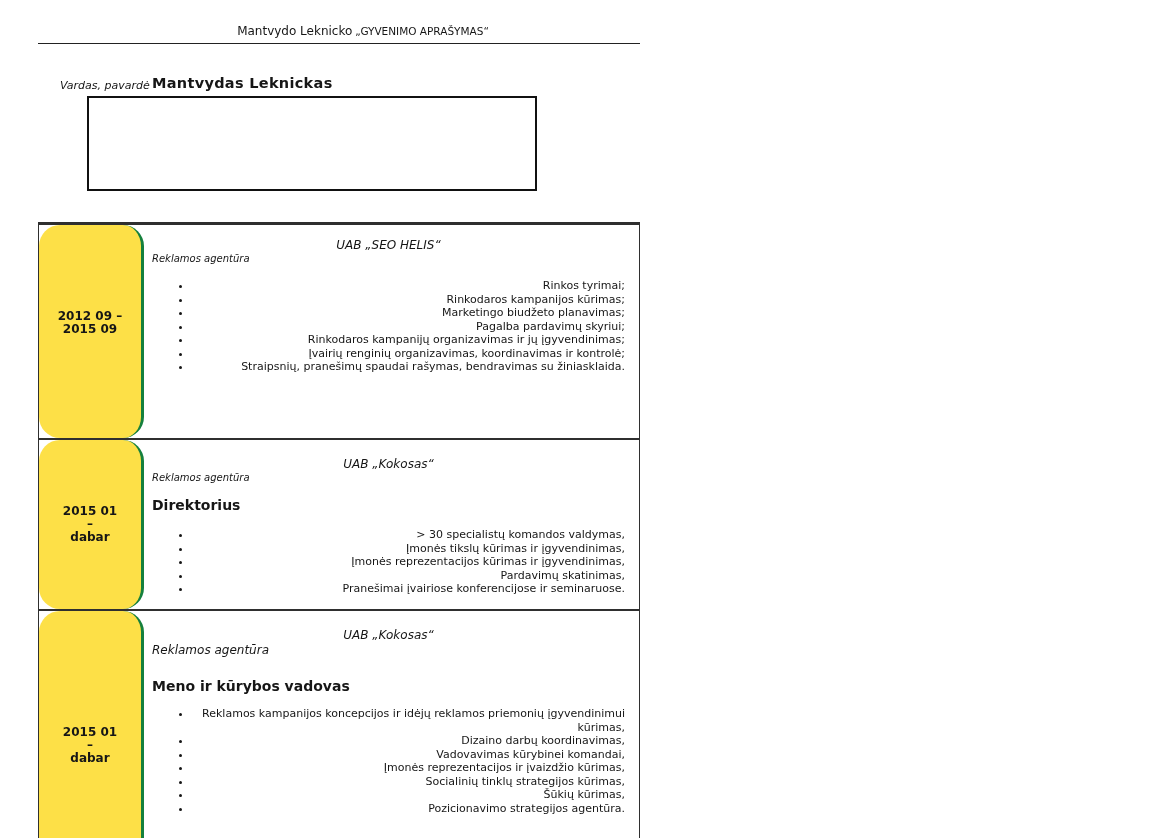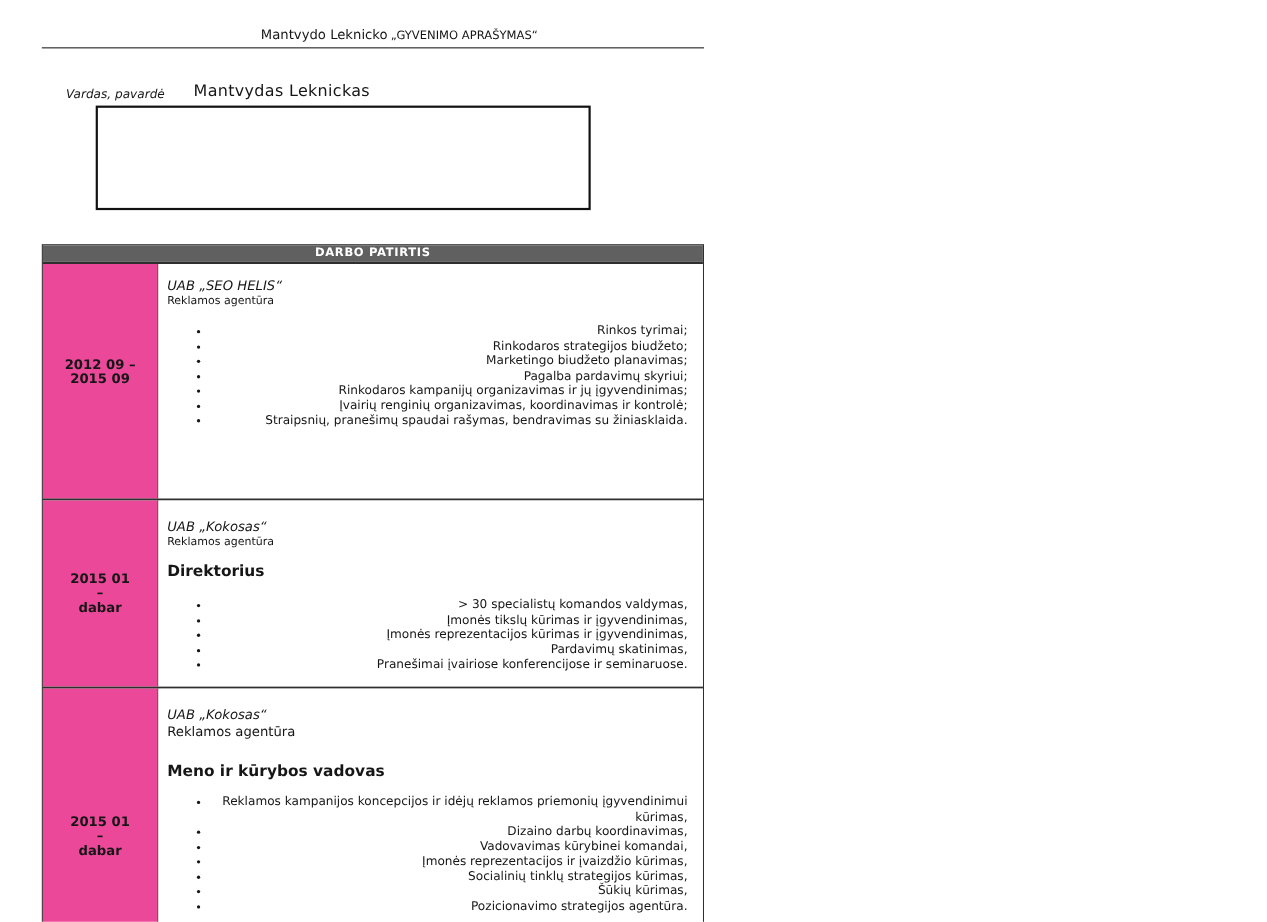--- a/index.html
+++ b/index.html
@@ -17,51 +17,52 @@
   .doc-title .caps { font-size:10.5px; margin-left:3px;margin-top:20px; }
   .title-underline {
     position:absolute; left:38px; top:43px; width:602px;
     border-top:1.5px solid #222222;
   }
   .name-label {
     position:absolute; left:60px; top:79px;
     font-style:italic; font-size:11px;
   }
   .name-value {
-    position:absolute; left:176px; top:75px;
-    font-weight:normal; font-size:14.5px; letter-spacing:0.3px;
+    position:absolute; left:152px; top:75px;
+    font-weight:bold; font-size:14.5px; letter-spacing:0.3px;
   }
   .photo-box {
     position:absolute; left:87px; top:96px;
     width:450px; height:95px;
     border:2px solid #111111; background:#ffffff;
   }
   .exp-table {
     position:absolute; left:38px; top:222px; width:602px;
     border:1px solid #2f2f2f;
   }
   .exp-header {
     height:15px; line-height:15px;
     background:#606060; color:#ffffff;
     font-weight:bold; font-size:10.5px; letter-spacing:0.6px;
     text-align:center;
   }
   .exp-row { display:flex; border-top:2px solid #2f2f2f; }
   .period-cell {
     width:105px; flex:0 0 105px;
-    background:#ec4899;
-    border-right:1px solid #15803d;
+    background:#fde047;
+    border-right:3px solid #15803d;
     display:flex; flex-direction:column;
     justify-content:center; align-items:center;
     font-weight:bold; font-size:12px; line-height:13px;
     text-align:center;
+    border-radius:21px;
   }
   .content-cell { flex:1; background:#ffffff; padding:13px 14px 0 8px; }
-  .company { font-style:italic; font-size:12px; line-height:14px; }
-  .agency  { font-size:10px; line-height:13px; }
+  .company { font-style:italic; font-size:12px; line-height:14px;text-align:center; }
+  .agency  { font-style:italic; font-size:10px; line-height:13px; }
   .job-title { font-weight:bold; font-size:14px; line-height:17px; margin-top:13px; }
   .duties { margin:14px 0 0 0; padding-left:40px; }
   .duties li { font-size:11px; line-height:13.5px;text-align:right; }
   .row-1 { height:215px; }
   .row-1 .period-cell { padding-bottom:18px; }
   .row-2 { height:171px; }
   .row-2 .content-cell { padding-top:17px; }
   .row-3 { height:270px; }
   .row-3 .content-cell { padding-top:17px; }
   .row-3 .company { line-height:15px; }
@@ -76,33 +77,32 @@
   <span>Mantvydo Leknicko</span><span class="caps">„GYVENIMO APRAŠYMAS“</span>
 </div>
 <div class="title-underline"></div>
 
 <div class="name-label">Vardas, pavardė</div>
 <div class="name-value">Mantvydas Leknickas</div>
 
 <div class="photo-box"></div>
 
 <div class="exp-table">
-  <div class="exp-header">DARBO PATIRTIS</div>
 
   <div class="exp-row row-1">
     <div class="period-cell">
       <div>2012 09 –</div>
       <div>2015 09</div>
     </div>
     <div class="content-cell">
       <div class="company">UAB „SEO HELIS“</div>
       <div class="agency">Reklamos agentūra</div>
       <ul class="duties">
         <li>Rinkos tyrimai;</li>
-        <li>Rinkodaros strategijos biudžeto;</li>
+        <li>Rinkodaros kampanijos kūrimas;</li>
         <li>Marketingo biudžeto planavimas;</li>
         <li>Pagalba pardavimų skyriui;</li>
         <li>Rinkodaros kampanijų organizavimas ir jų įgyvendinimas;</li>
         <li>Įvairių renginių organizavimas, koordinavimas ir kontrolė;</li>
         <li>Straipsnių, pranešimų spaudai rašymas, bendravimas su žiniasklaida.</li>
       </ul>
     </div>
   </div>
 
   <div class="exp-row row-2">

